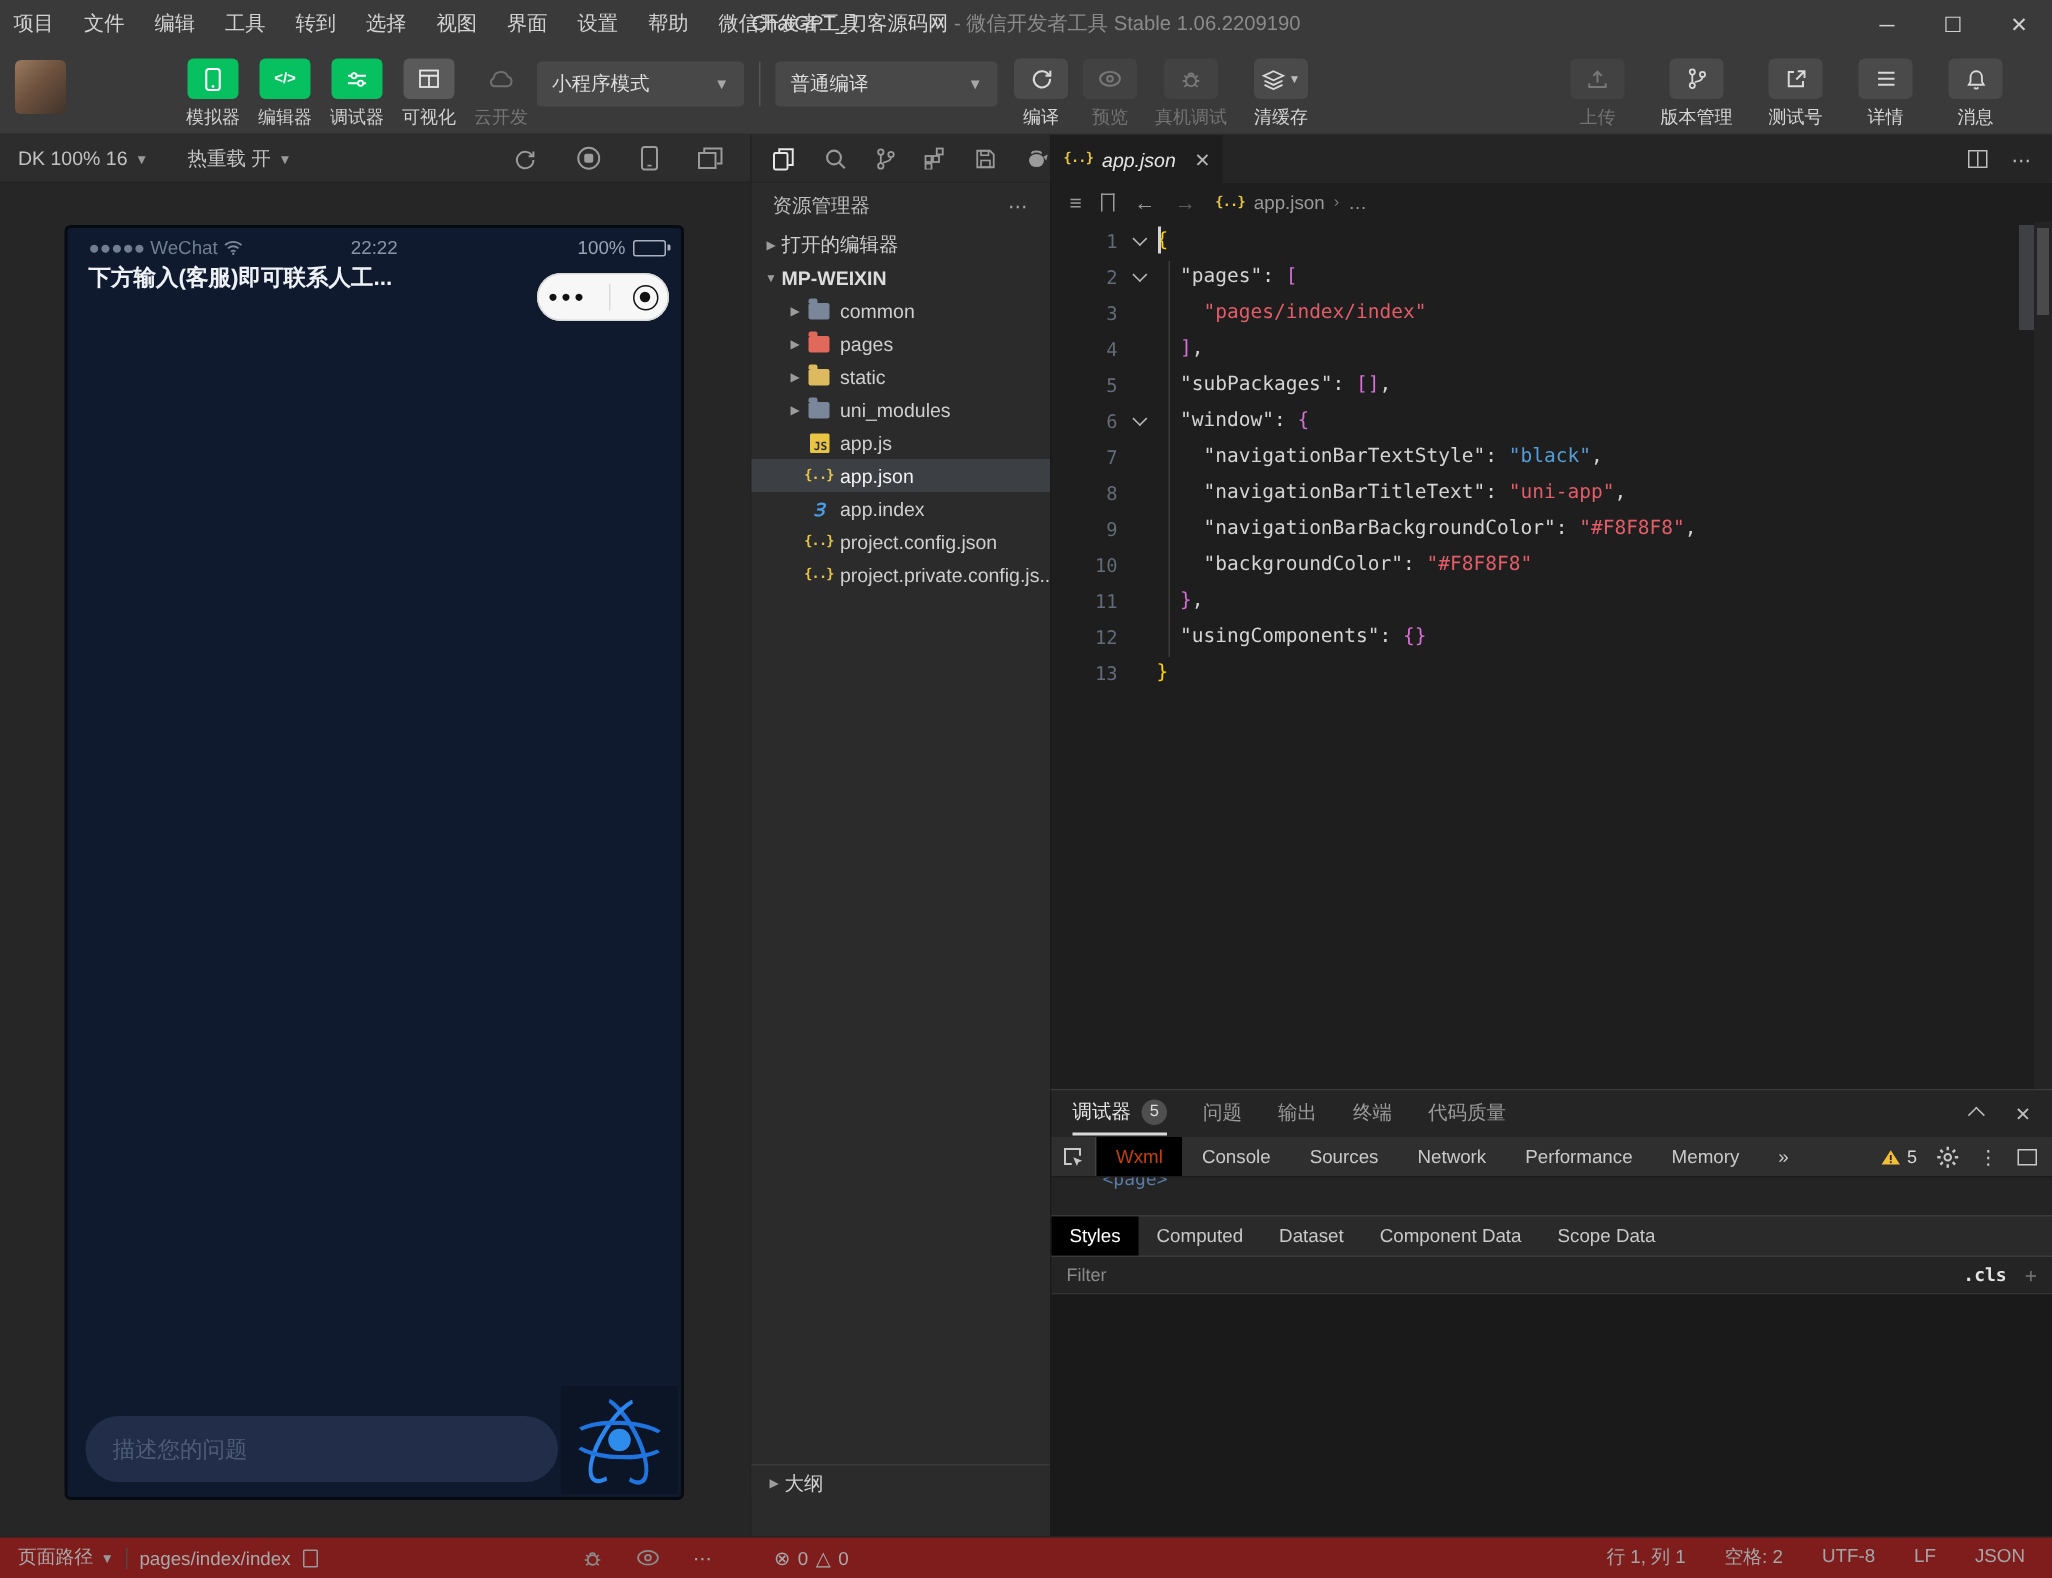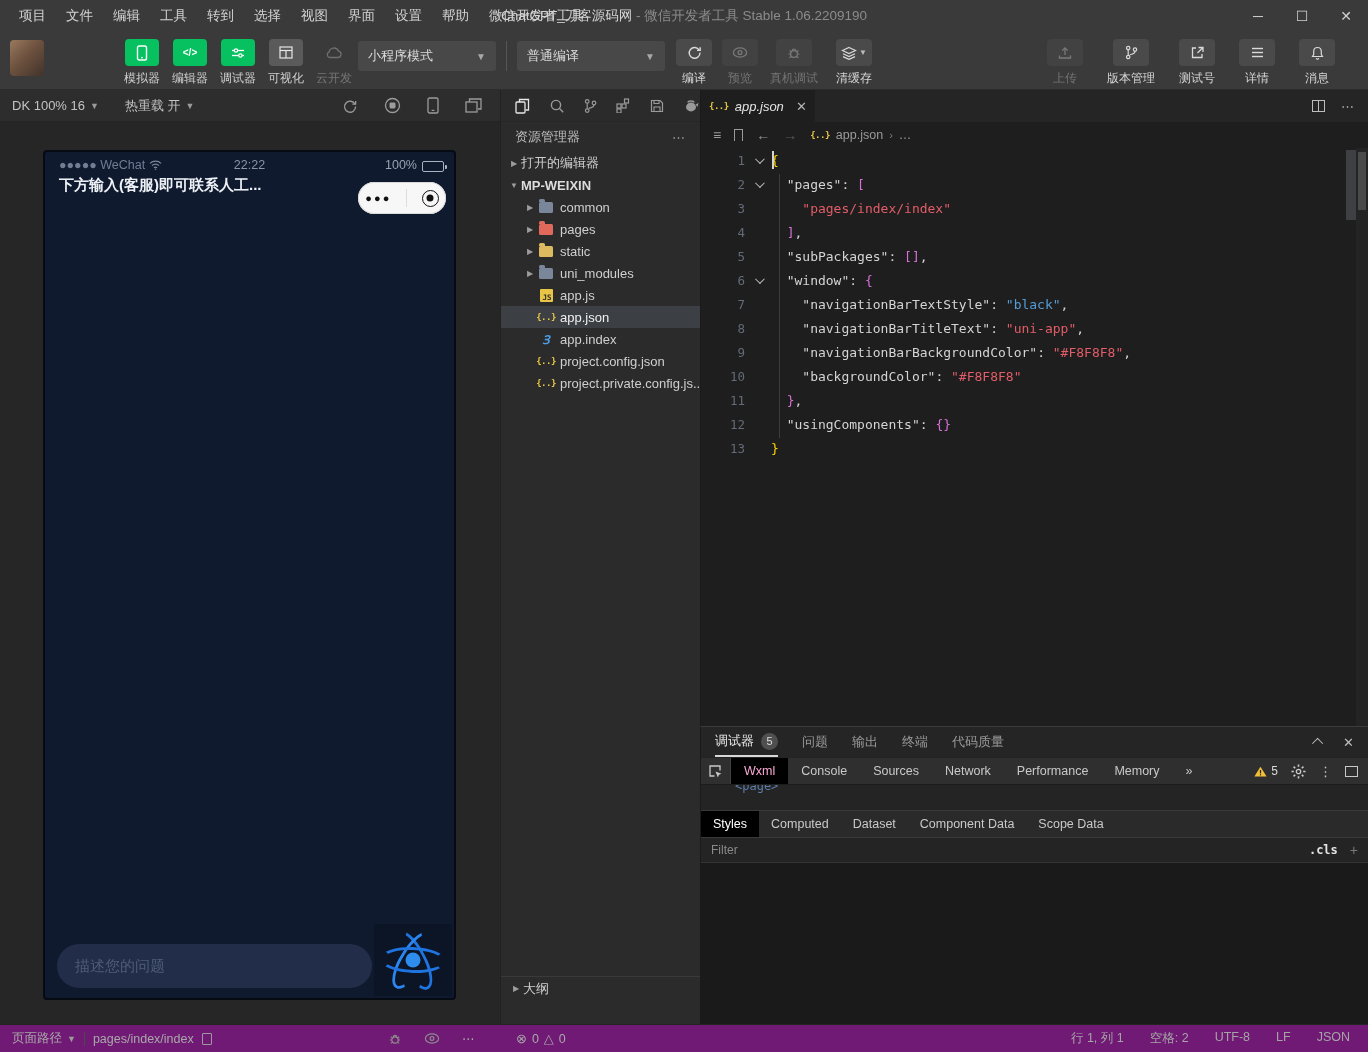--- a/index.html
+++ b/index.html
@@ -3,21 +3,21 @@
 <meta charset="utf-8">
 <style>
   * { margin:0; padding:0; box-sizing:border-box; }
   html,body { width:1368px; height:1052px; overflow:hidden; background:#333;
     font-family:"Liberation Sans",sans-serif; -webkit-font-smoothing:antialiased; }
   #app { position:relative; width:1368px; height:1052px; background:#1e1e1e; color:#ccc; font-size:13px; }
 
   
   .titlebar { position:absolute; left:0; top:0; width:100%; height:32px; background:#3a3a3a;
     display:flex; align-items:center; }
-  .menu { display:flex; gap:2px; padding-left:10px; }
+  .menu { display:flex; gap:2px; }
   .menu span { padding:4px 9px; color:#d2d2d2; font-size:13.5px; cursor:default; }
   .win-title { position:absolute; left:50%; transform:translateX(-50%); white-space:nowrap; font-size:13.5px; }
   .win-title .t1 { color:#d6d6d6; } .win-title .t2 { color:#8b8b8b; }
   .win-ctl { position:absolute; right:0; top:0; height:32px; display:flex; }
   .win-ctl span { width:44px; height:32px; display:flex; align-items:center; justify-content:center; color:#d0d0d0; font-size:14px; }
 
   
   .toolbar { position:absolute; left:0; top:32px; width:100%; height:58px; background:#3a3a3a;
     display:flex; align-items:flex-start; border-bottom:1px solid #2c2c2c; }
   .avatar { position:absolute; left:10px; top:8px; width:34px; height:36px; border-radius:4px;
@@ -42,21 +42,21 @@
   .sim-panel { position:absolute; left:0; top:90px; width:500px; height:934px; background:#262626; }
   .sim-toolbar { height:32px; background:#2d2d2d; border-bottom:1px solid #242424; display:flex; align-items:center; padding:0 12px; color:#c3c3c3; font-size:13px; }
   .sim-toolbar .grp { display:flex; align-items:center; gap:5px; margin-right:26px; }
   .sim-toolbar .caret { font-size:9px; color:#9a9a9a; }
   .sim-icons { margin-left:auto; display:flex; gap:26px; align-items:center; padding-right:6px; }
 
   .phone { position:absolute; left:43px; top:60px; width:413px; height:850px; background:#0f1a2e;
     border:2px solid #060a12; border-radius:4px; overflow:hidden; }
   .p-status { display:flex; align-items:center; padding:6px 10px 0 14px; font-size:12.5px; color:#717d92; }
   .p-status .mid { position:absolute; left:0; right:0; text-align:center; color:#8a94a6; }
-  .p-status .right { margin-left:auto; display:flex; align-items:flex-end; gap:5px; color:#9aa3b4; position:relative; }
+  .p-status .right { margin-left:auto; display:flex; align-items:center; gap:5px; color:#9aa3b4; position:relative; }
   .battery { width:22px; height:11px; border:1px solid #aab2c0; border-radius:2px; padding:1px; position:relative; }
   .battery::after { content:""; position:absolute; right:-4px; top:2.5px; width:2px; height:4px; background:#aab2c0; border-radius:0 1px 1px 0; }
   .battery .fill { width:100%; height:100%; background:#e8ecf2; border-radius:1px; }
   .p-title { padding:4px 14px 0; font-size:15px; font-weight:bold; color:#eef1f6; white-space:nowrap; }
   .capsule { position:absolute; right:8px; top:30px; width:88px; height:32px; background:#f7f7f7; border-radius:16px;
     display:flex; align-items:center; justify-content:space-around; box-shadow:0 0 0 1px #d9d9d9 inset; }
   .capsule .dots { color:#111; font-size:11px; letter-spacing:2px; font-weight:bold; }
   .capsule .divline { width:1px; height:18px; background:#dcdcdc; }
   .capsule .rec { width:17px; height:17px; border:1.8px solid #111; border-radius:50%; position:relative; }
   .capsule .rec::after { content:""; position:absolute; left:50%; top:50%; width:7px; height:7px; background:#111; border-radius:50%; transform:translate(-50%,-50%); }
@@ -132,39 +132,39 @@
   .debugger { position:absolute; left:700px; top:726px; width:668px; height:298px; background:#1f1f1f; border-left:1px solid #1a1a1a; border-top:1px solid #3c3c3c; }
   .dbg-tabs { height:30px; display:flex; align-items:center; padding:0 14px; gap:24px; font-size:13px; color:#9a9a9a; background:#252526; }
   .dbg-tab { display:flex; align-items:center; gap:7px; height:30px; }
   .dbg-tab.act { color:#e6e6e6; border-bottom:2px solid #d8d8d8; }
   .badge { width:17px; height:17px; border-radius:50%; background:#4f4f4f; color:#ddd; font-size:11px; display:flex; align-items:center; justify-content:center; }
   .dbg-right { margin-left:auto; display:flex; gap:20px; color:#bdbdbd; font-size:13px; align-items:center; }
   .chev-up { width:8px; height:8px; border-left:1.6px solid #bdbdbd; border-top:1.6px solid #bdbdbd; transform:rotate(45deg) translateY(2px); }
   .devtools { height:27px; background:#2f2f2f; display:flex; align-items:center; font-size:12.5px; color:#c9c9c9; border-top:1px solid #242424; }
   .inspect { width:30px; height:100%; display:flex; align-items:center; justify-content:center; border-right:1px solid #414141; }
   .dtab { padding:0 13px; height:100%; display:flex; align-items:center; }
-  .dtab.act { background:#000; color:#f9a8d4;text-align:right; }
+  .dtab.act { background:#000; color:#c2410c;text-align:right; }
   .dt-right { margin-left:auto; display:flex; align-items:center; gap:13px; padding-right:10px; }
   .warn { display:flex; align-items:center; gap:4px; color:#d8d8d8; font-size:12px; }
   .vdots { letter-spacing:0; color:#c9c9c9; font-size:13px; }
   .casc { width:13px; height:11px; border:1px solid #c9c9c9; position:relative; background:#2f2f2f; }
   .casc::before { content:""; position:absolute; left:2px; top:-3px; width:12px; height:10px; border:1px solid #c9c9c9; z-index:-1; }
   .elem-strip { height:26px; background:#242424; overflow:hidden; border-top:1px solid #1c1c1c; }
   .elem-strip .node { margin-top:-6px; padding-left:34px; color:#5a7ca8; font-family:"DejaVu Sans Mono",monospace; font-size:12px; }
   .styles-tabs { height:28px; background:#2a2a2a; border-top:1px solid #3a3a3a; border-bottom:1px solid #3a3a3a; display:flex; align-items:center; font-size:12.5px; color:#c9c9c9; }
   .stab { padding:0 12px; height:100%; display:flex; align-items:center; }
   .stab.act { background:#000; color:#fff;text-align:center; }
   .filter-row { height:25px; background:#242424; border-bottom:1px solid #333; display:flex; align-items:center; padding:0 10px; }
   .filter-row .ph { color:#8a8a8a; font-size:12px; }
   .filter-row .cls { margin-left:auto; color:#e3e3e3; font-size:12px; font-weight:bold; font-family:"DejaVu Sans Mono",monospace; }
   .filter-row .plus { color:#787878; font-size:14px; margin-left:12px; }
   .dbg-content { height:162px; background:#1a1a1a; }
 
   
-  .statusbar { position:absolute; left:0; top:1024px; width:100%; height:28px; background:#701a75; border-top:1px solid #232323;
+  .statusbar { position:absolute; left:0; top:1024px; width:100%; height:28px; background:#7f1d1d; border-top:1px solid #232323;
     display:flex; align-items:center; font-size:12.5px; color:#a9a9a9; }
   .sb-left { display:flex; align-items:center; gap:8px; padding-left:12px; width:388px; }
   .sb-left .caret { font-size:9px; color:#9a9a9a; }
   .sb-div { width:1px; height:14px; background:#4a4a4a; }
   .copy-ic { width:10px; height:12px; border:1.2px solid #9a9a9a; border-radius:1px; position:relative; }
   .copy-ic::before { content:""; position:absolute; left:2px; top:-3px; width:9px; height:11px; border:1.2px solid #9a9a9a; border-radius:1px; z-index:-1; }
   .sb-simicons { display:flex; gap:22px; align-items:center; width:110px; }
   .sb-problems { display:flex; gap:5px; align-items:center; padding-left:18px; font-size:12.5px; }
   .sb-right { margin-left:auto; display:flex; gap:26px; padding-right:18px; font-size:12.5px; color:#a5a5a5; }
 

